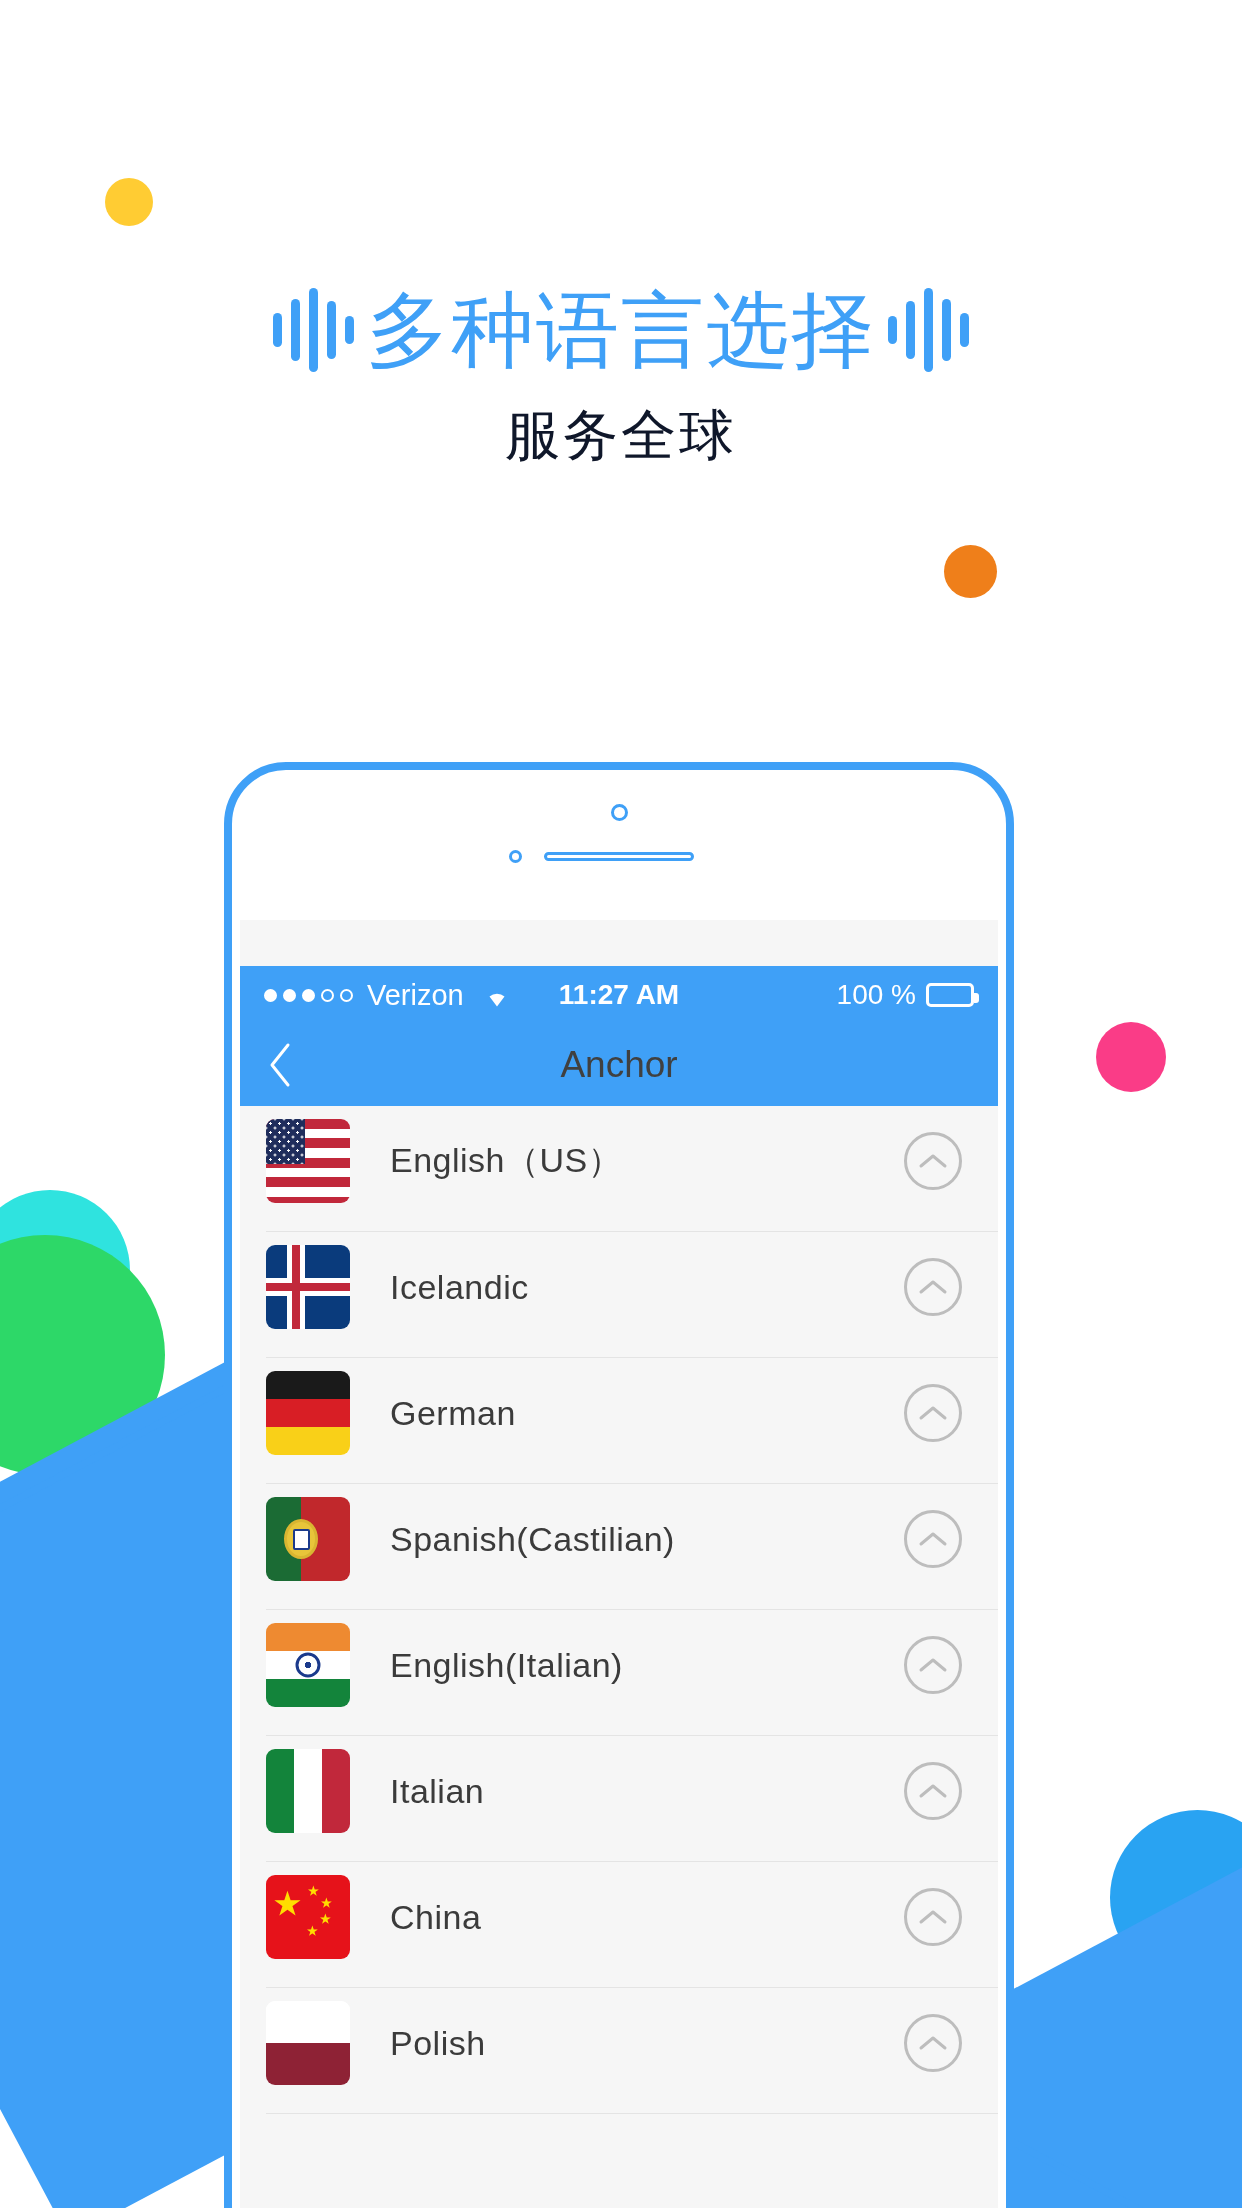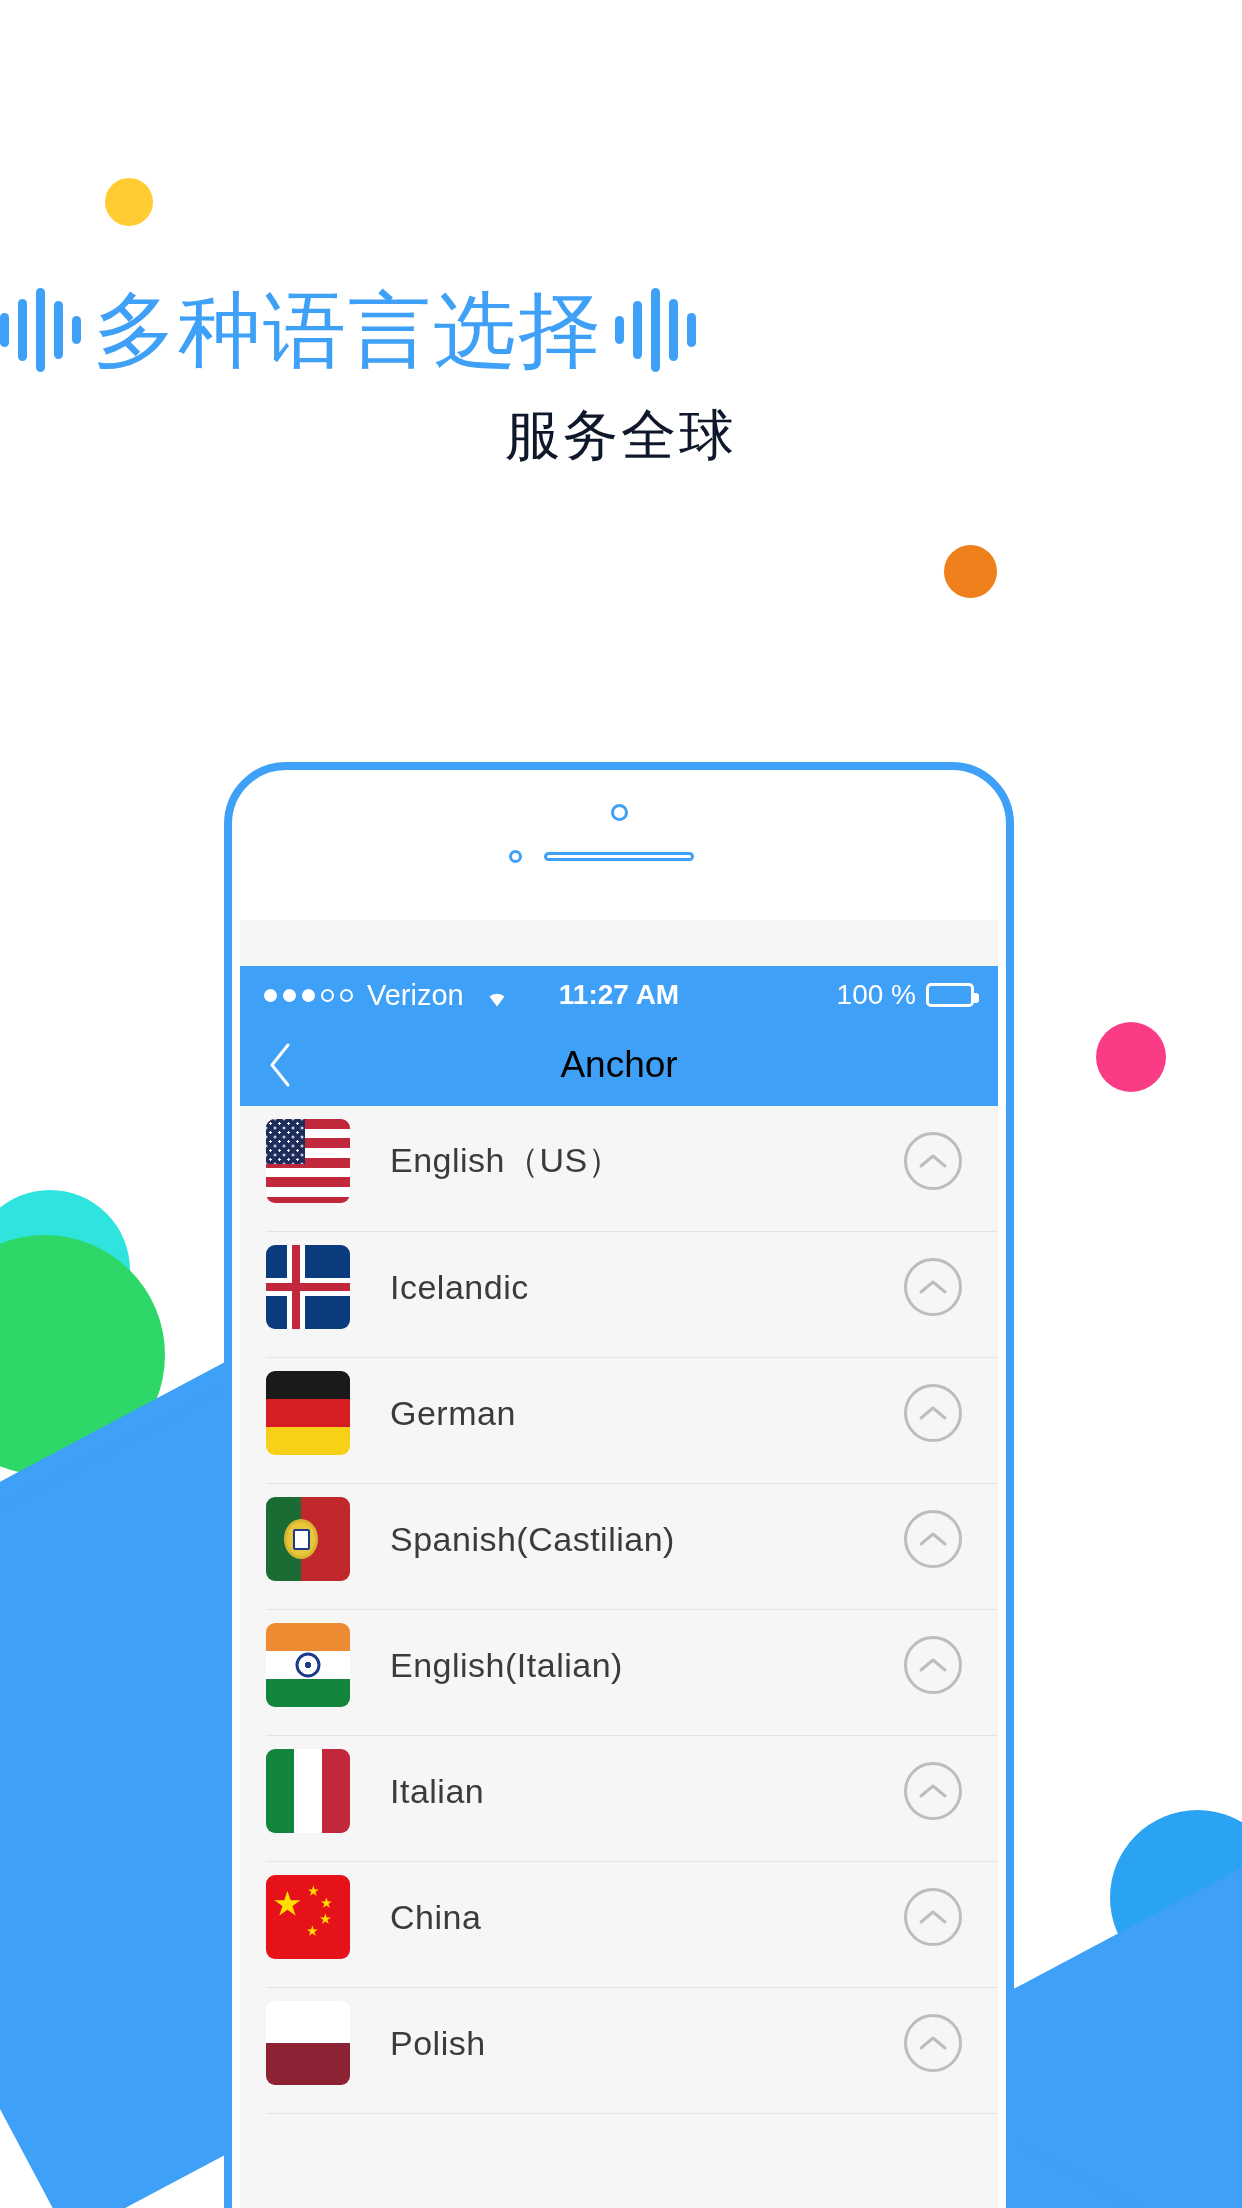--- a/index.html
+++ b/index.html
@@ -34,21 +34,21 @@
     transform:rotate(-28deg); transform-origin:left top;
   }
   #band-right-line {
     left:975px; top:2118px; width:420px; height:7px;
     transform:rotate(28deg); transform-origin:left top;
   }
 
   
   #headline-row {
     position:absolute; top:288px; left:0; width:1242px;
-    display:flex; align-items:center; gap:12px;
+    display:flex; align-items:center; justify-content:center; gap:12px;
   }
   .ticks { display:flex; align-items:center; gap:9px; }
   .ticks i { display:block; width:9px; border-radius:5px; background:#3FA0F7; }
   .ticks i:nth-child(1){ height:34px; }
   .ticks i:nth-child(2){ height:62px; }
   .ticks i:nth-child(3){ height:84px; }
   .ticks i:nth-child(4){ height:58px; }
   .ticks i:nth-child(5){ height:28px; }
   .ticks.right i:nth-child(1){ height:28px; }
   .ticks.right i:nth-child(2){ height:58px; }
@@ -115,21 +115,21 @@
     position:relative; padding:2px;
   }
   #battery-icon::after {
     content:""; position:absolute; right:-8px; top:7px;
     width:5px; height:10px; background:#fff; border-radius:0 3px 3px 0;
   }
   #battery-fill { width:100%; height:100%; background:#fff; border-radius:2px; }
 
   
   #navbar {
-    height:82px; background:#3FA0F7; color:#000000;
+    height:82px; background:#3FA0F7; color:#404040;
     display:flex; align-items:center; position:relative;
   }
   #back-btn {
     width:80px; height:82px; display:flex; align-items:center; justify-content:center;
   }
   #nav-title {
     position:absolute; left:0; width:100%; text-align:center;
     font-size:37px; font-weight:400; pointer-events:none;
   }
 

